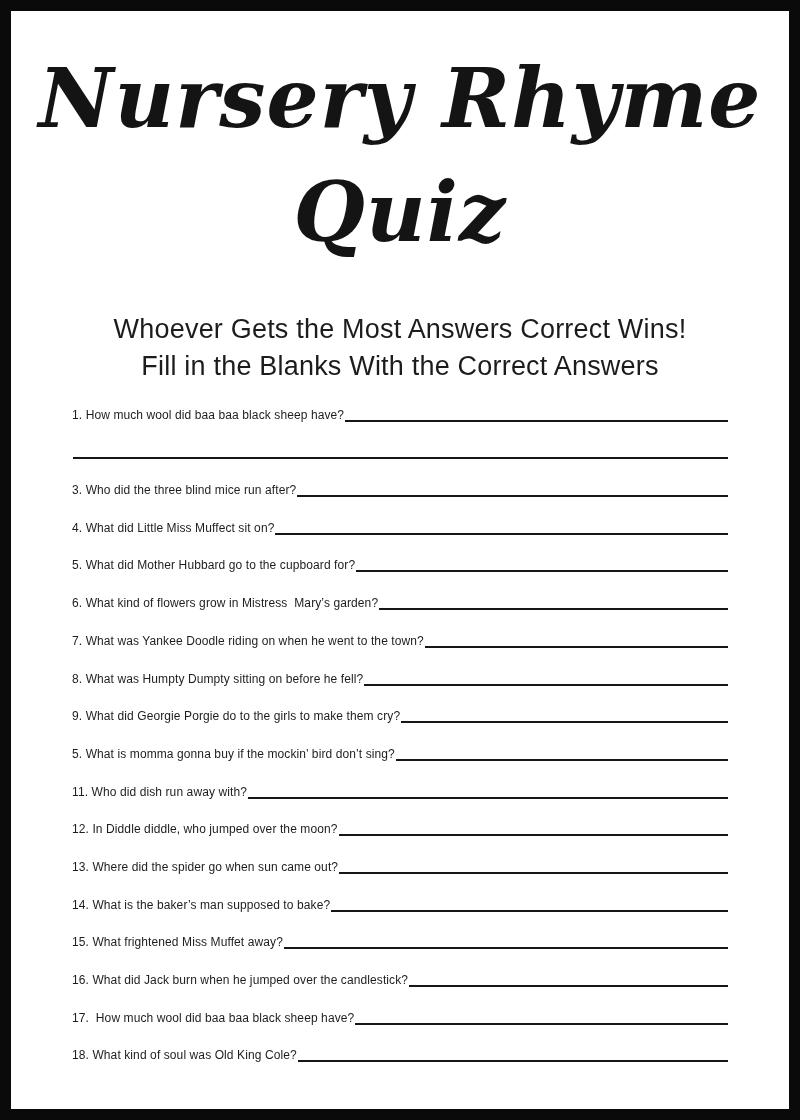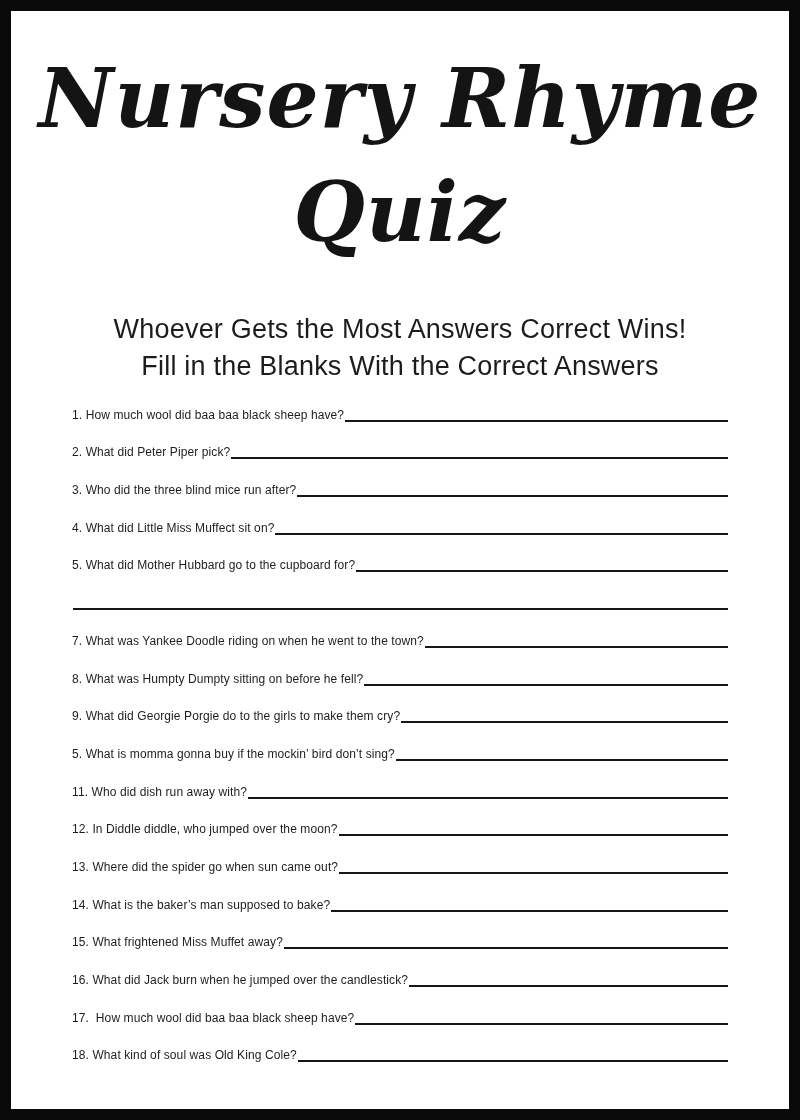--- a/index.html
+++ b/index.html
@@ -84,40 +84,40 @@
   </div>
 
   <div class="questions">
 
       <div class="q-row">
         <span class="q-text">1. How much wool did baa baa black sheep have?</span>
         <span class="q-line"></span>
       </div>
 
       <div class="q-row">
-        <span class="q-text">2. What did Peter Piper pick?</span>
         <span class="q-line"></span>
       </div>
 
       <div class="q-row">
         <span class="q-text">3. Who did the three blind mice run after?</span>
         <span class="q-line"></span>
       </div>
 
       <div class="q-row">
         <span class="q-text">4. What did Little Miss Muffect sit on?</span>
         <span class="q-line"></span>
       </div>
 
       <div class="q-row">
         <span class="q-text">5. What did Mother Hubbard go to the cupboard for?</span>
         <span class="q-line"></span>
       </div>
 
       <div class="q-row">
+        <span class="q-text">6. What kind of flowers grow in Mistress  Mary’s garden?</span>
         <span class="q-line"></span>
       </div>
 
       <div class="q-row">
         <span class="q-text">7. What was Yankee Doodle riding on when he went to the town?</span>
         <span class="q-line"></span>
       </div>
 
       <div class="q-row">
         <span class="q-text">8. What was Humpty Dumpty sitting on before he fell?</span>

